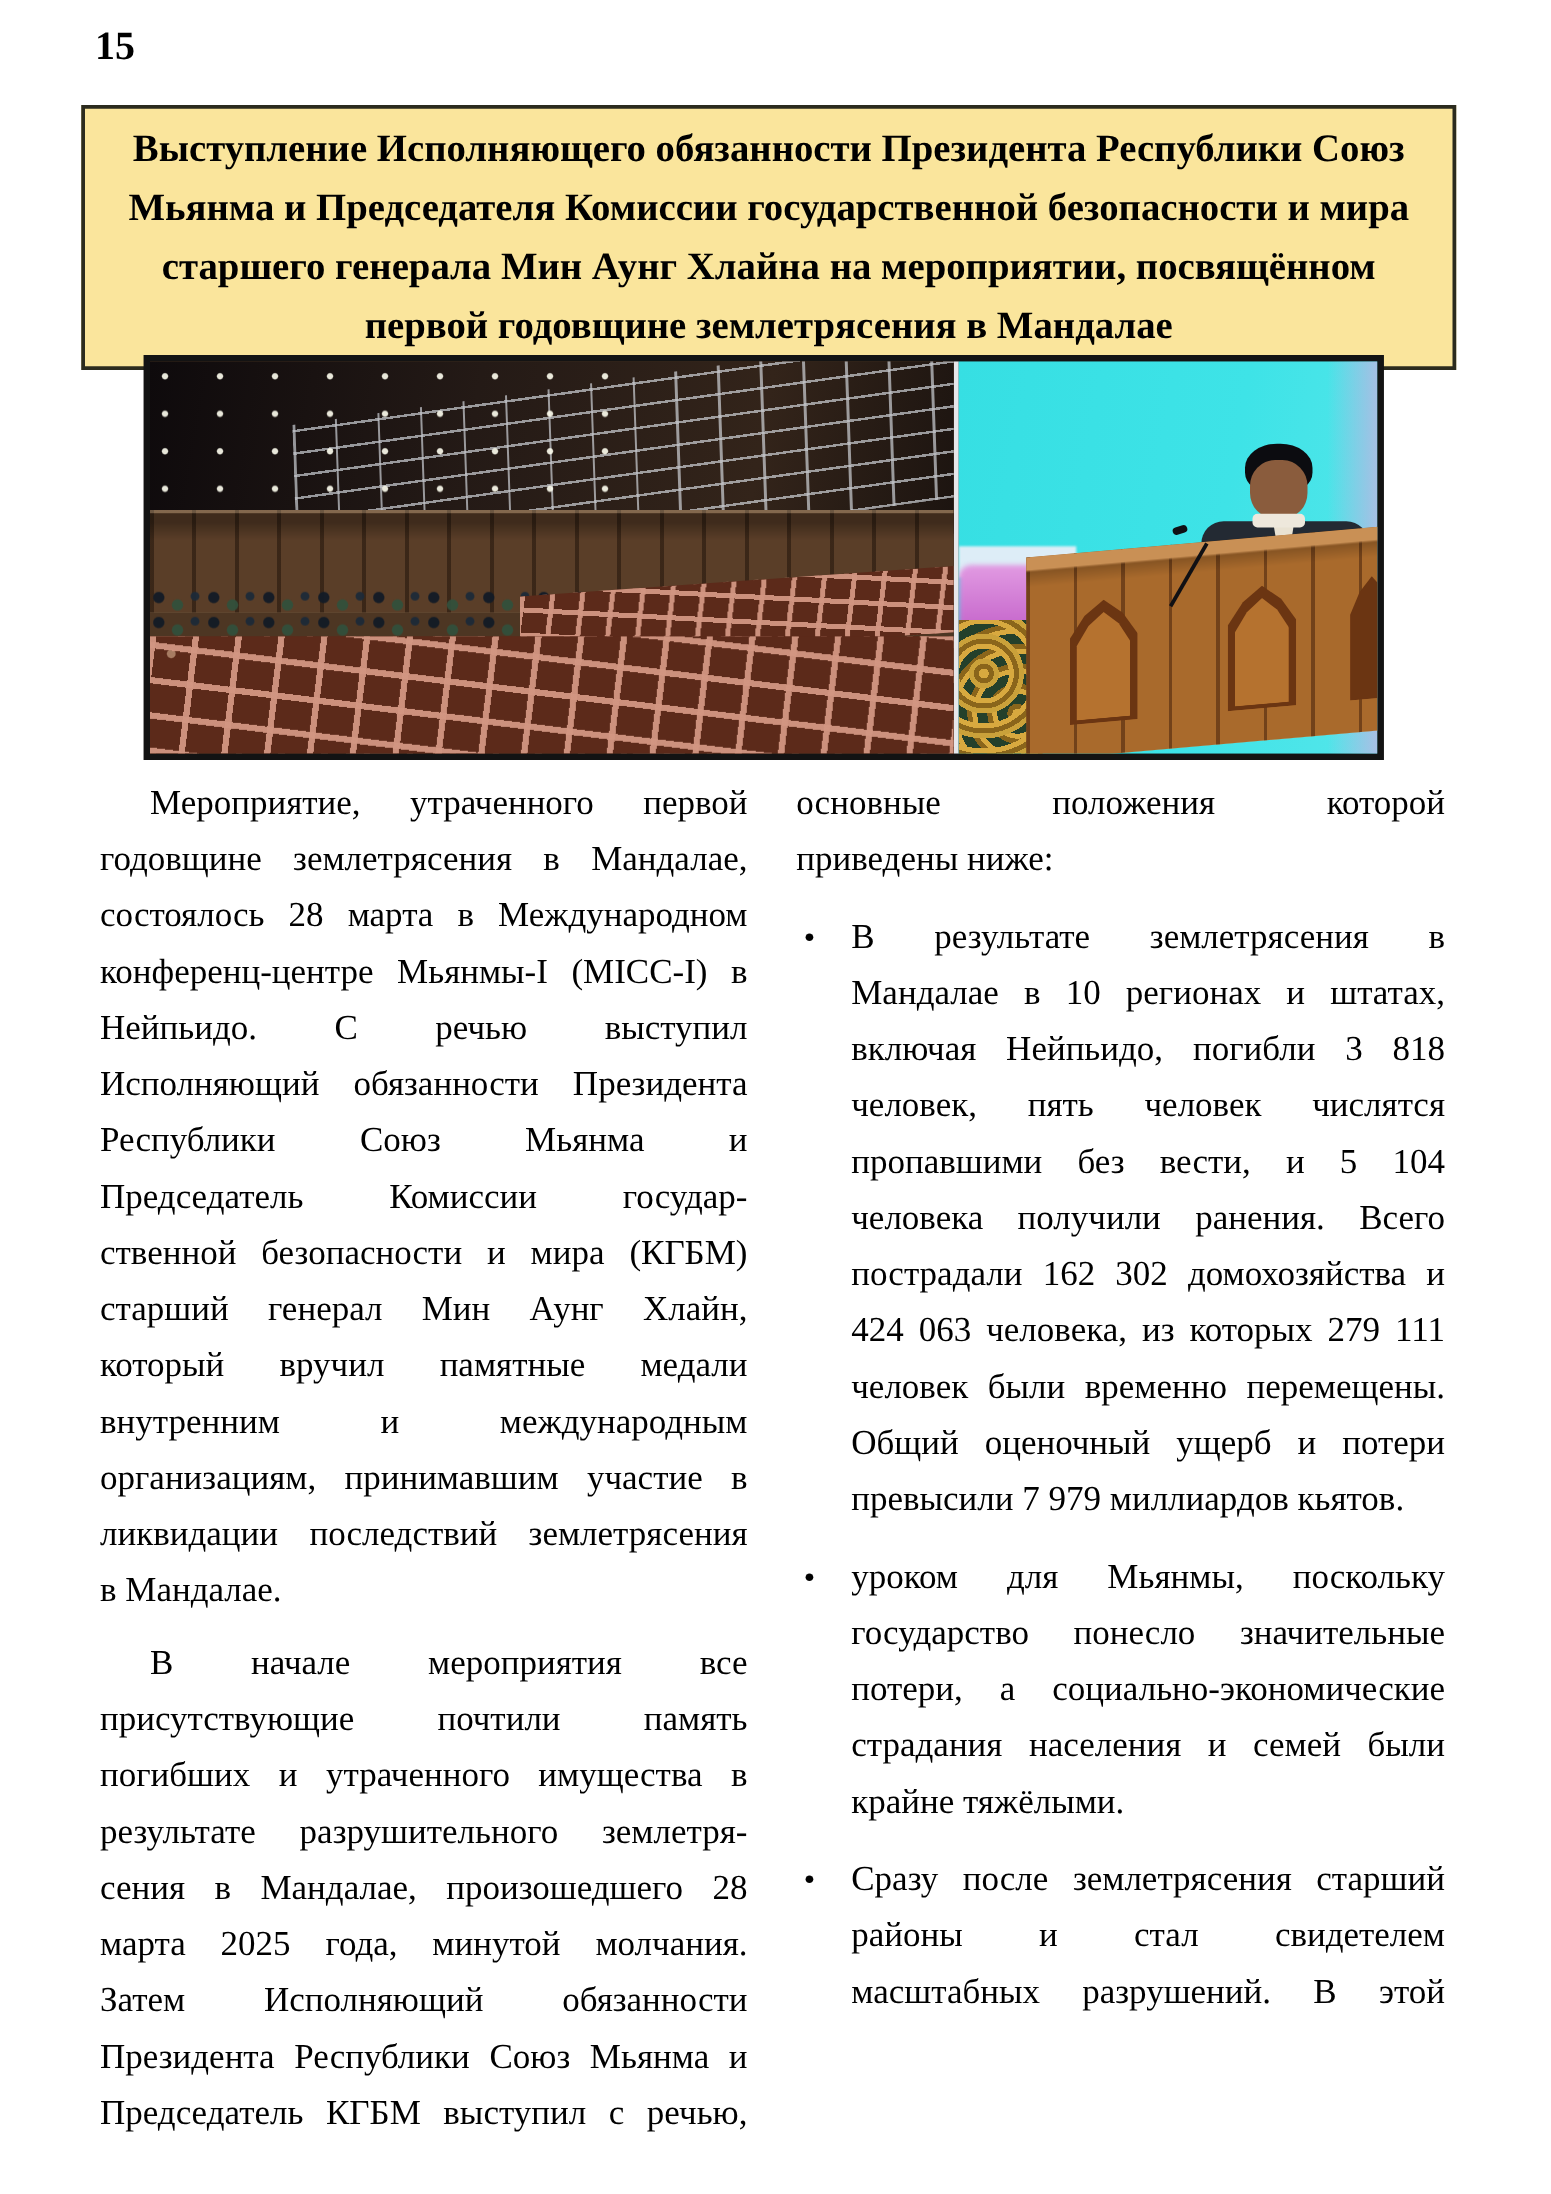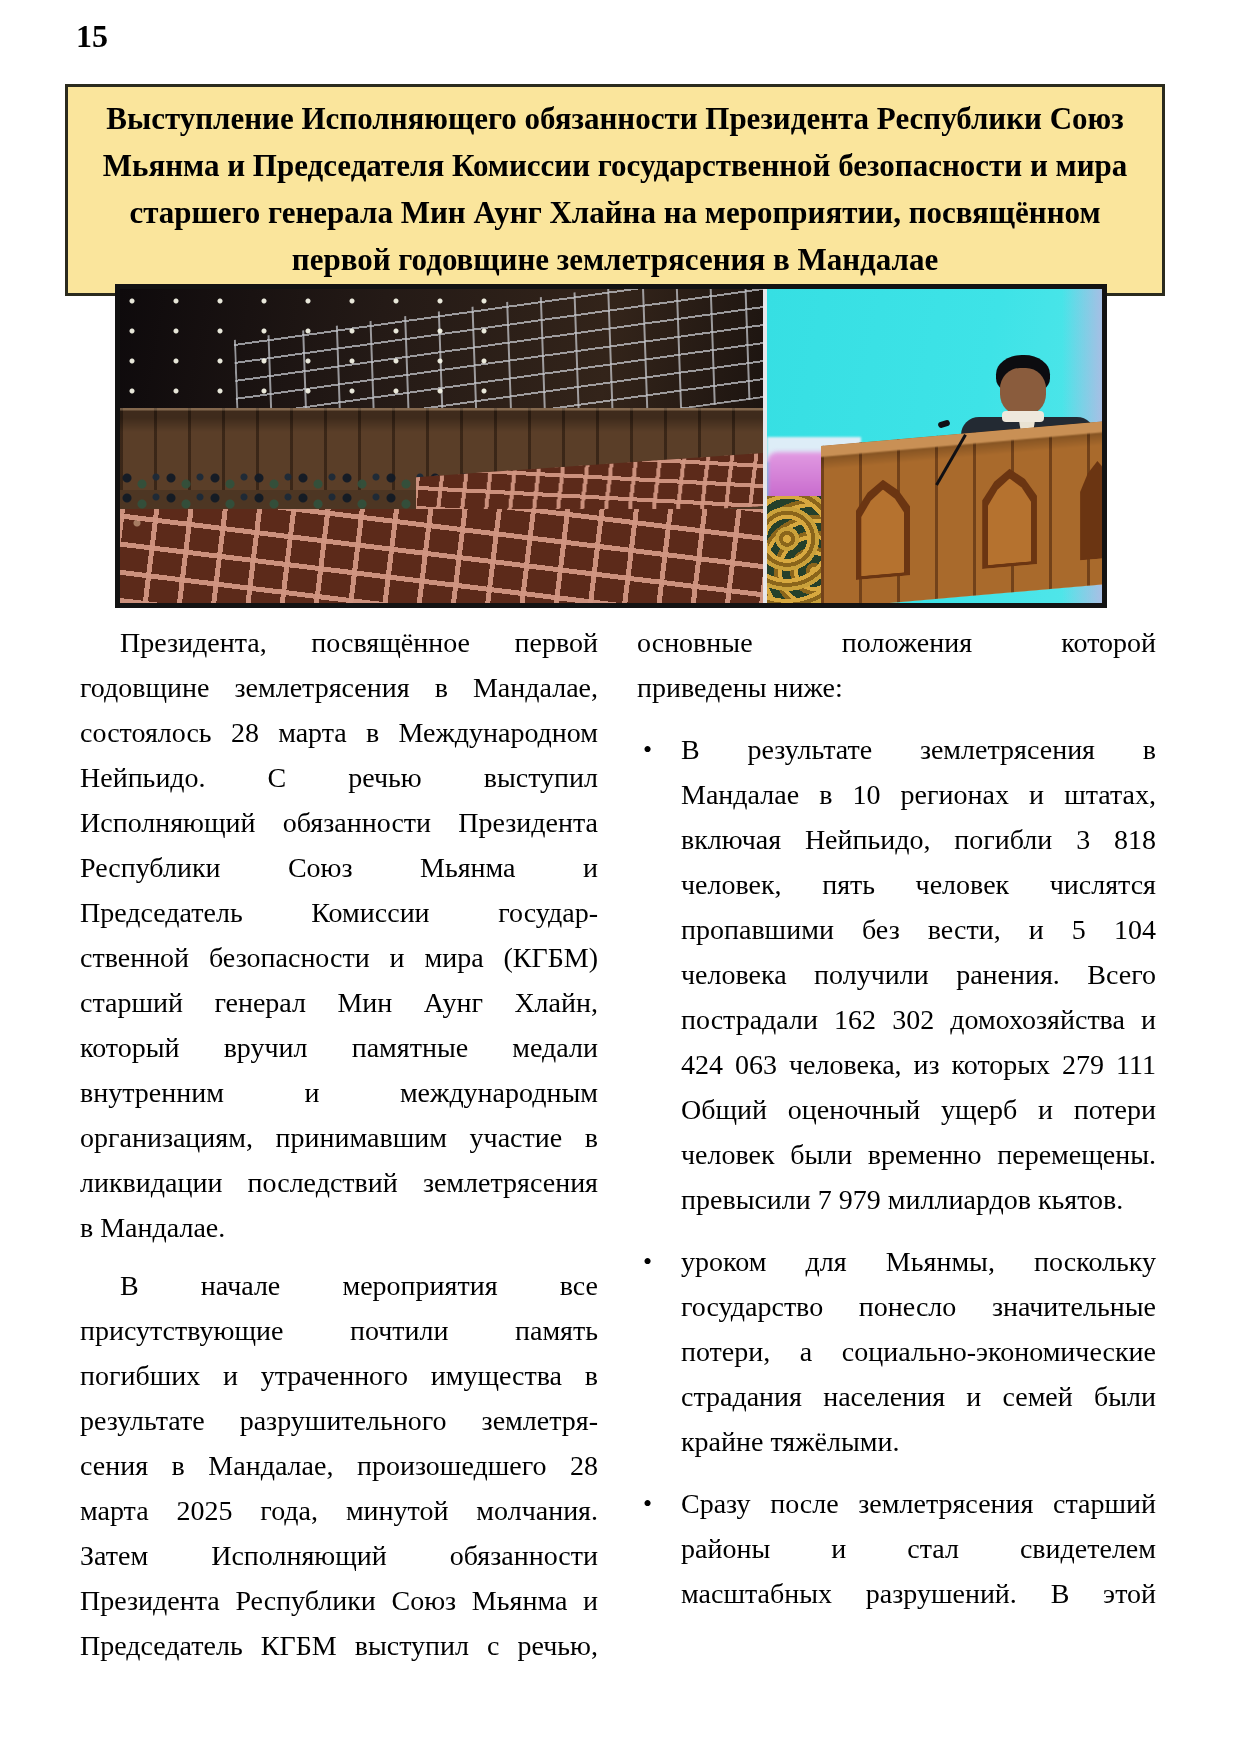--- a/index.html
+++ b/index.html
@@ -156,23 +156,24 @@
         <div class="arch arch3"></div>
       </div>
       <div class="mic-stand"></div>
       <div class="mic-head"></div>
     </div>
   </div>
 
   <div class="columns">
     <div class="col-left">
       <div class="para">
-          <div class="jline indent">Президента, посвящённое первой</div>
+          <div class="jline indent">Мероприятие, утраченного первой</div>
           <div class="jline">годовщине землетрясения в Мандалае,</div>
           <div class="jline">состоялось 28 марта в Международном</div>
+          <div class="jline">конференц-центре Мьянмы-I (MICC-I) в</div>
           <div class="jline">Нейпьидо. С речью выступил</div>
           <div class="jline">Исполняющий обязанности Президента</div>
           <div class="jline">Республики Союз Мьянма и</div>
           <div class="jline">Председатель Комиссии государ-</div>
           <div class="jline">ственной безопасности и мира (КГБМ)</div>
           <div class="jline">старший генерал Мин Аунг Хлайн,</div>
           <div class="jline">который вручил памятные медали</div>
           <div class="jline">внутренним и международным</div>
           <div class="jline">организациям, принимавшим участие в</div>
           <div class="jline">ликвидации последствий землетрясения</div>
@@ -200,22 +201,22 @@
             <div class="bullet-marker">•</div>
             <div class="bullet-body">
               <div class="jline">В результате землетрясения в</div>
               <div class="jline">Мандалае в 10 регионах и штатах,</div>
               <div class="jline">включая Нейпьидо, погибли 3 818</div>
               <div class="jline">человек, пять человек числятся</div>
               <div class="jline">пропавшими без вести, и 5 104</div>
               <div class="jline">человека получили ранения. Всего</div>
               <div class="jline">пострадали 162 302 домохозяйства и</div>
               <div class="jline">424 063 человека, из которых 279 111</div>
+              <div class="jline">человек были временно перемещены.</div>
               <div class="jline">Общий оценочный ущерб и потери</div>
-              <div class="jline">человек были временно перемещены.</div>
               <div class="jline lastline">превысили 7 979 миллиардов кьятов.</div>
             </div>
           </div>
           <div class="bullet-item">
             <div class="bullet-marker">•</div>
             <div class="bullet-body">
               <div class="jline">уроком для Мьянмы, поскольку</div>
               <div class="jline">государство понесло значительные</div>
               <div class="jline">потери, а социально-экономические</div>
               <div class="jline">страдания населения и семей были</div>

